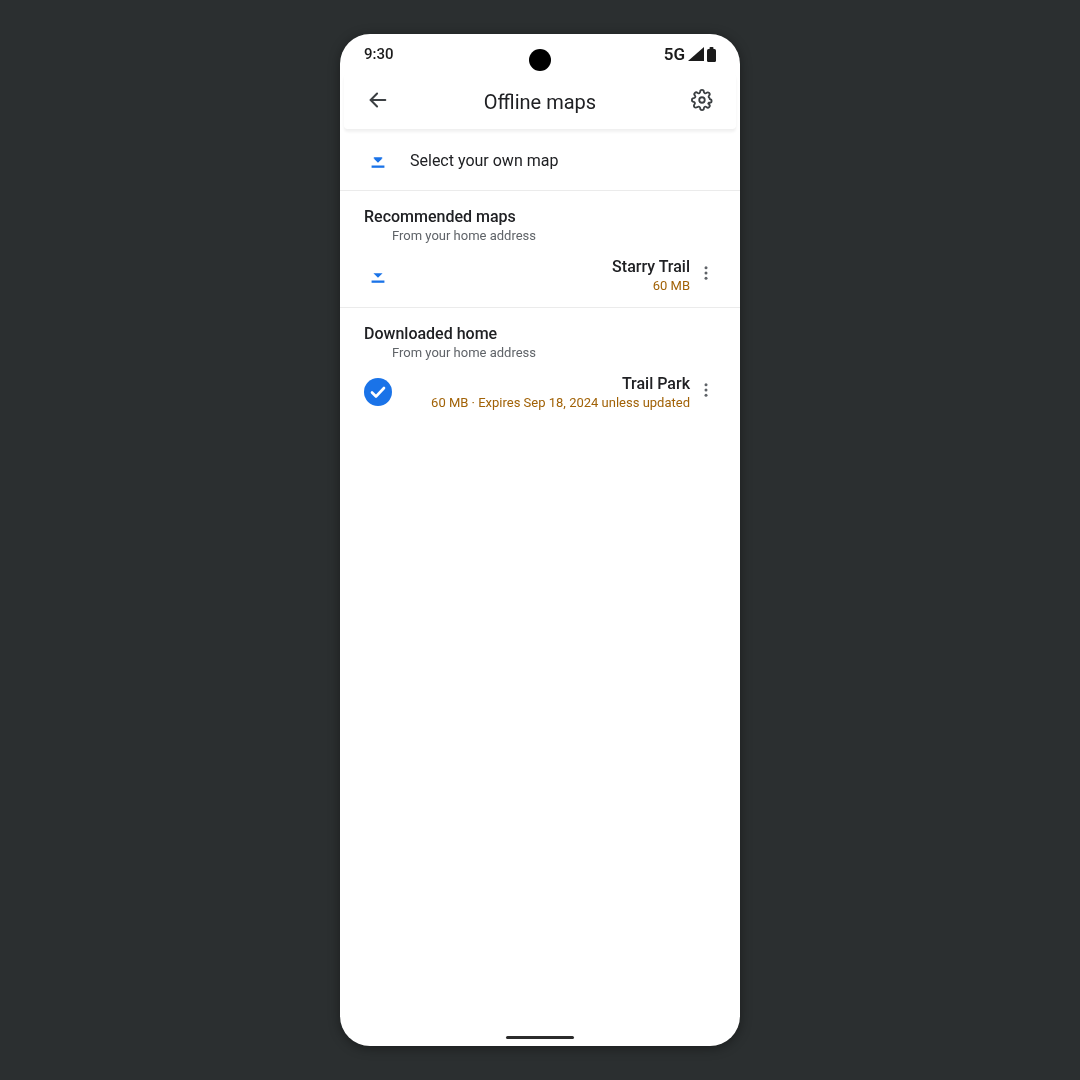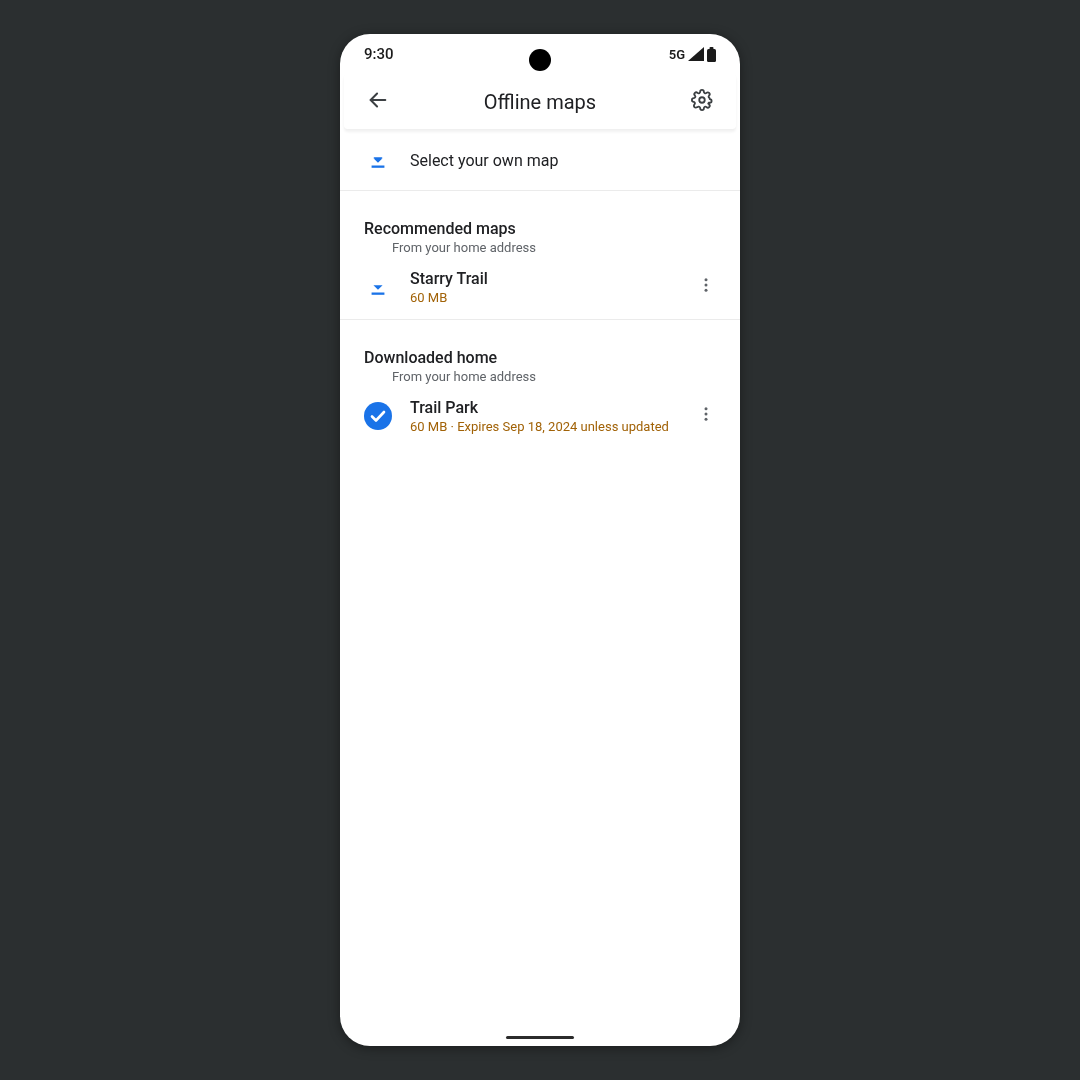--- a/index.html
+++ b/index.html
@@ -100,21 +100,20 @@
   }
   .row .text { flex: 1; }
   .row .label { font-size: 16px; color: #202124; }
   .section-header {
     padding: 16px 24px 4px 24px;
   }
   .section-header .title {
     font-size: 16px;
     color: #202124;
     font-weight: 500;
-    margin-top: 12px;
   }
   .section-header .sub {
     font-size: 13px;
     color: #5f6368;
     margin-top: 2px;
     margin-left: 28px;
   }
   .more-btn {
     width: 32px;
     height: 32px;
@@ -132,35 +131,35 @@
   }
   .maprow .icon {
     width: 28px;
     height: 28px;
     display: flex;
     align-items: center;
     justify-content: center;
     flex-shrink: 0;
     margin-right: 18px;
   }
-  .maprow .text { flex: 1; }
+  .maprow .text { flex: 1; text-align: right; }
   .maprow .title { font-size: 16px; color: #202124; font-weight: 500; }
   .maprow .sub { font-size: 13px; color: #a16207; margin-top: 2px; }
   .section-divider { border-bottom: 1px solid rgba(0,0,0,0.08); }
 </style>
 </head>
 <body>
 
 <div class="phone">
   <div class="camera"></div>
 
   <div class="statusbar">
     <span>9:30</span>
     <div class="right">
-      <span style="font-size:13px;font-weight:600;">5G</span>
+      <span style="font-size:17px;font-weight:600;">5G</span>
       <span>
         <svg width="16" height="14" viewBox="0 0 16 14">
             <path d="M0 14 L16 14 L16 0 Z" fill="#1b1b1b"></path>
           </svg>
       </span>
       <span>
         <svg width="9" height="15" viewBox="0 0 9 15">
             <rect x="0" y="2" width="9" height="13" rx="1.5" fill="#1b1b1b"></rect>
             <rect x="2.5" y="0" width="4" height="2.5" rx="1" fill="#1b1b1b"></rect>
           </svg>

